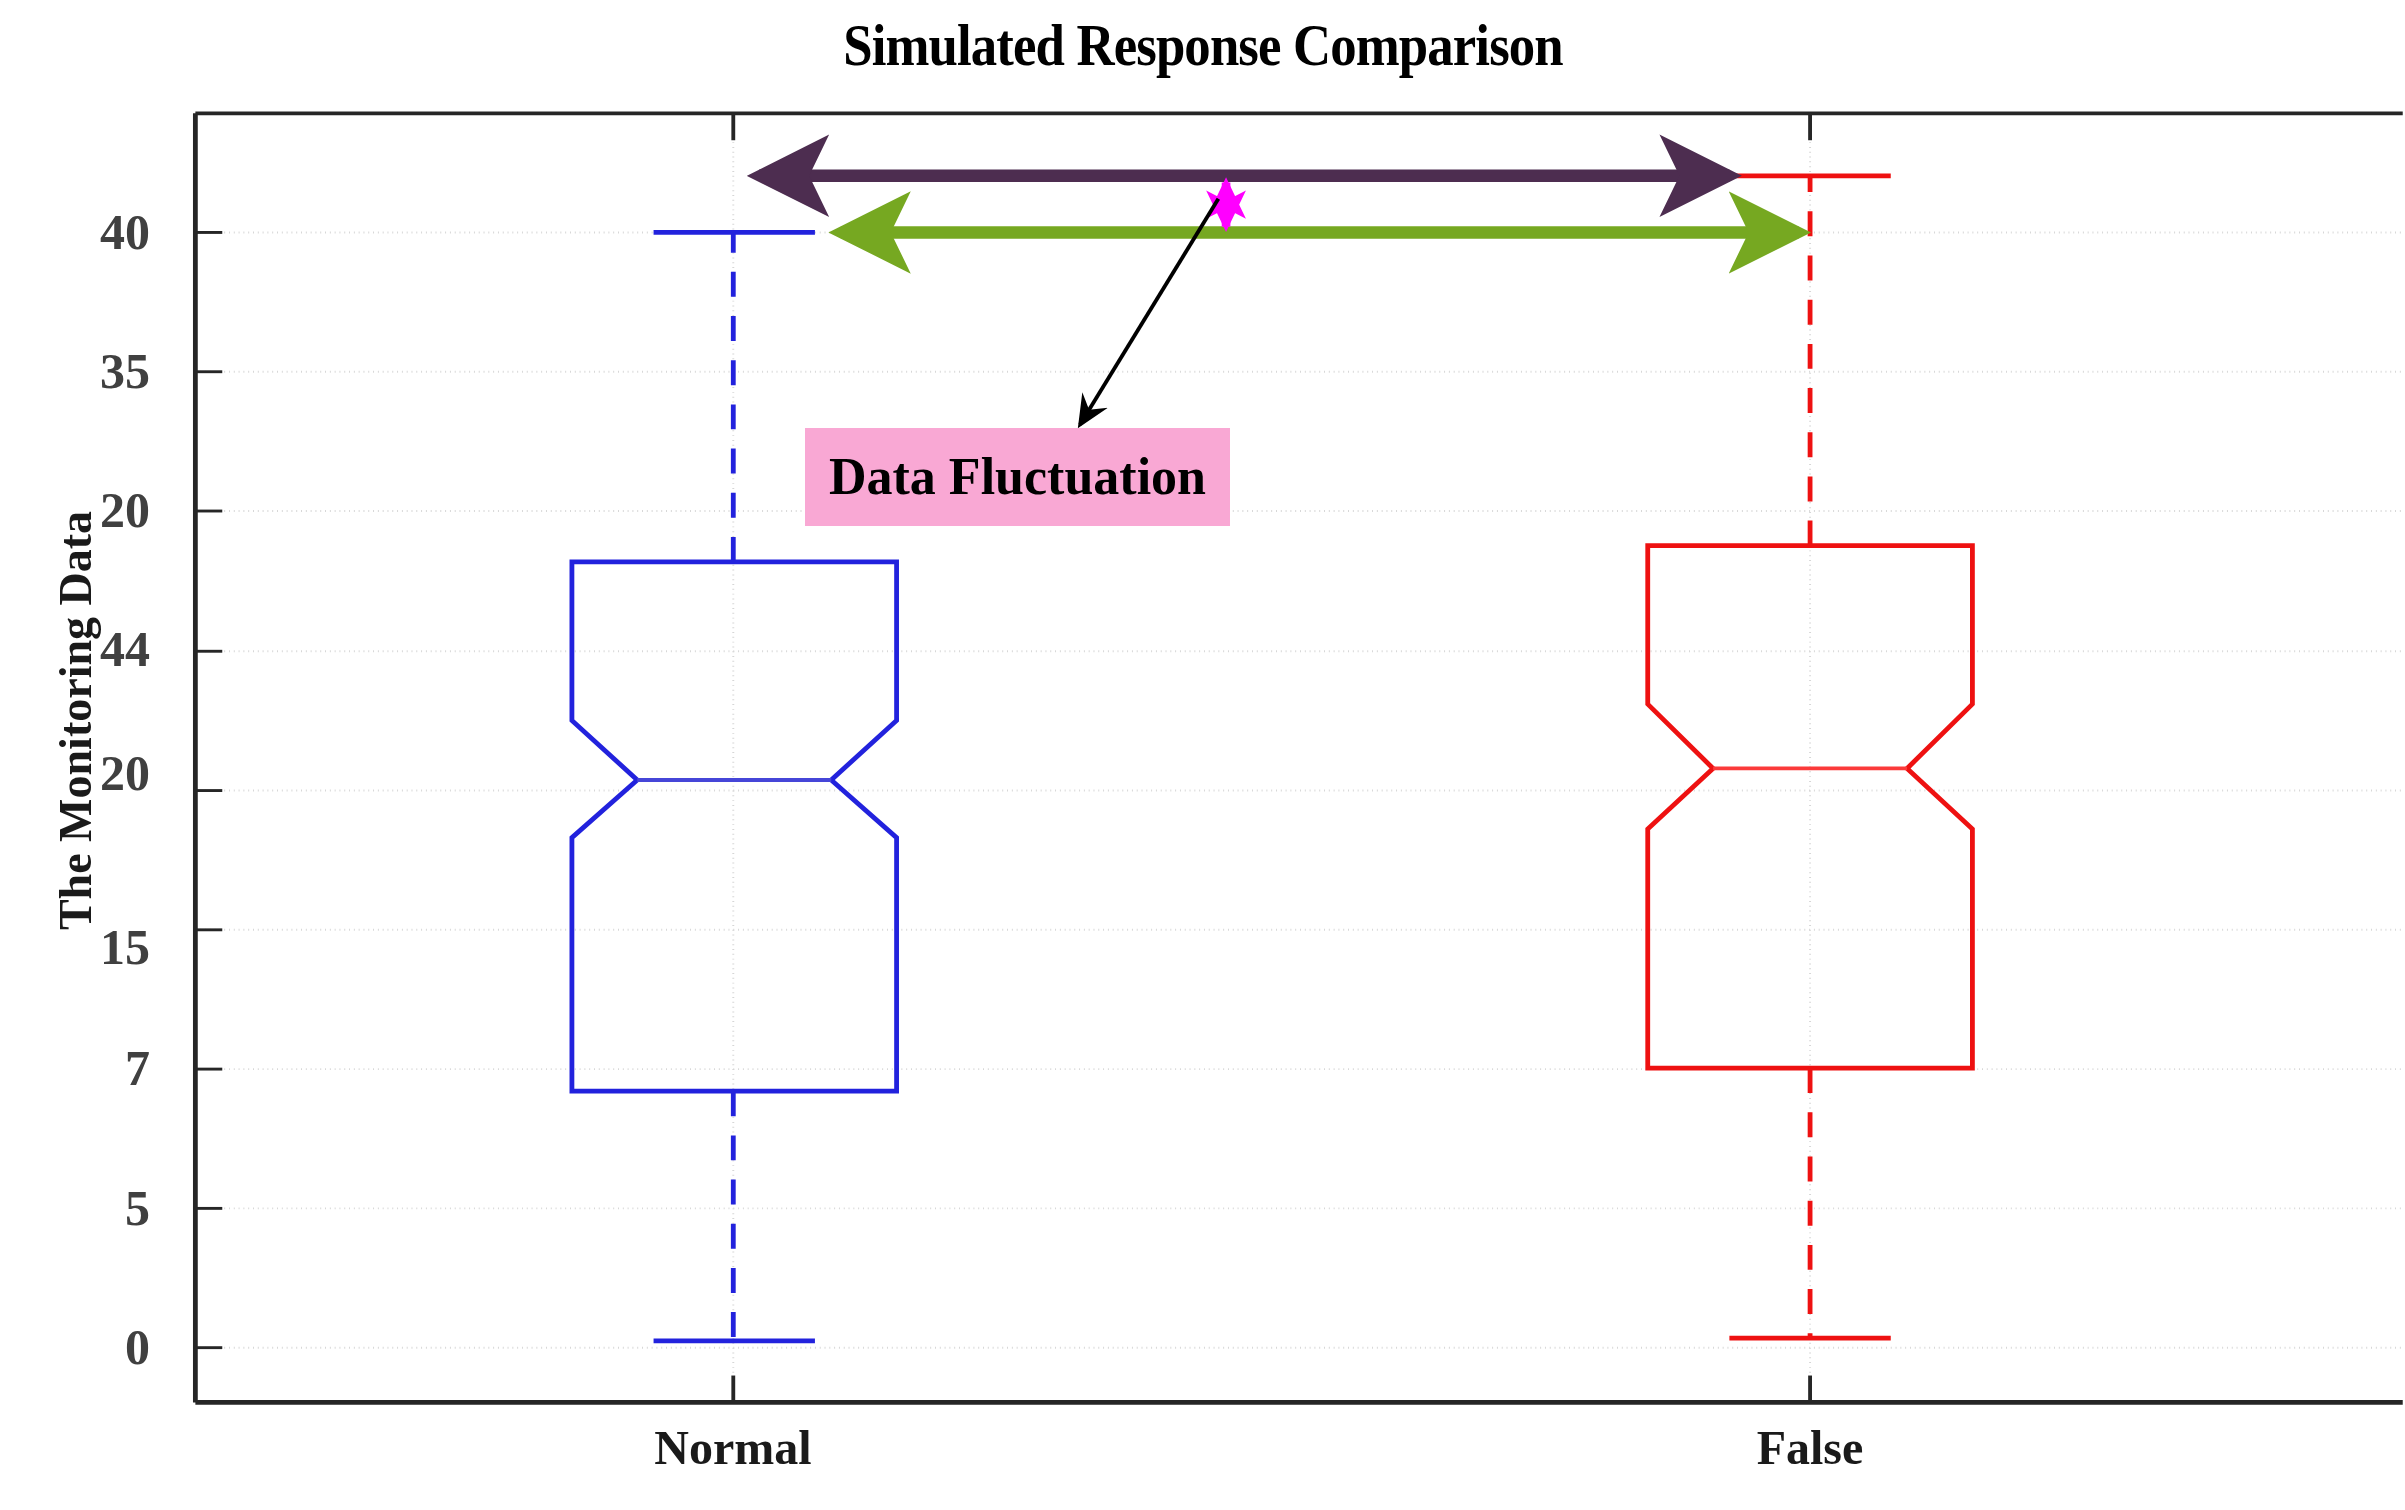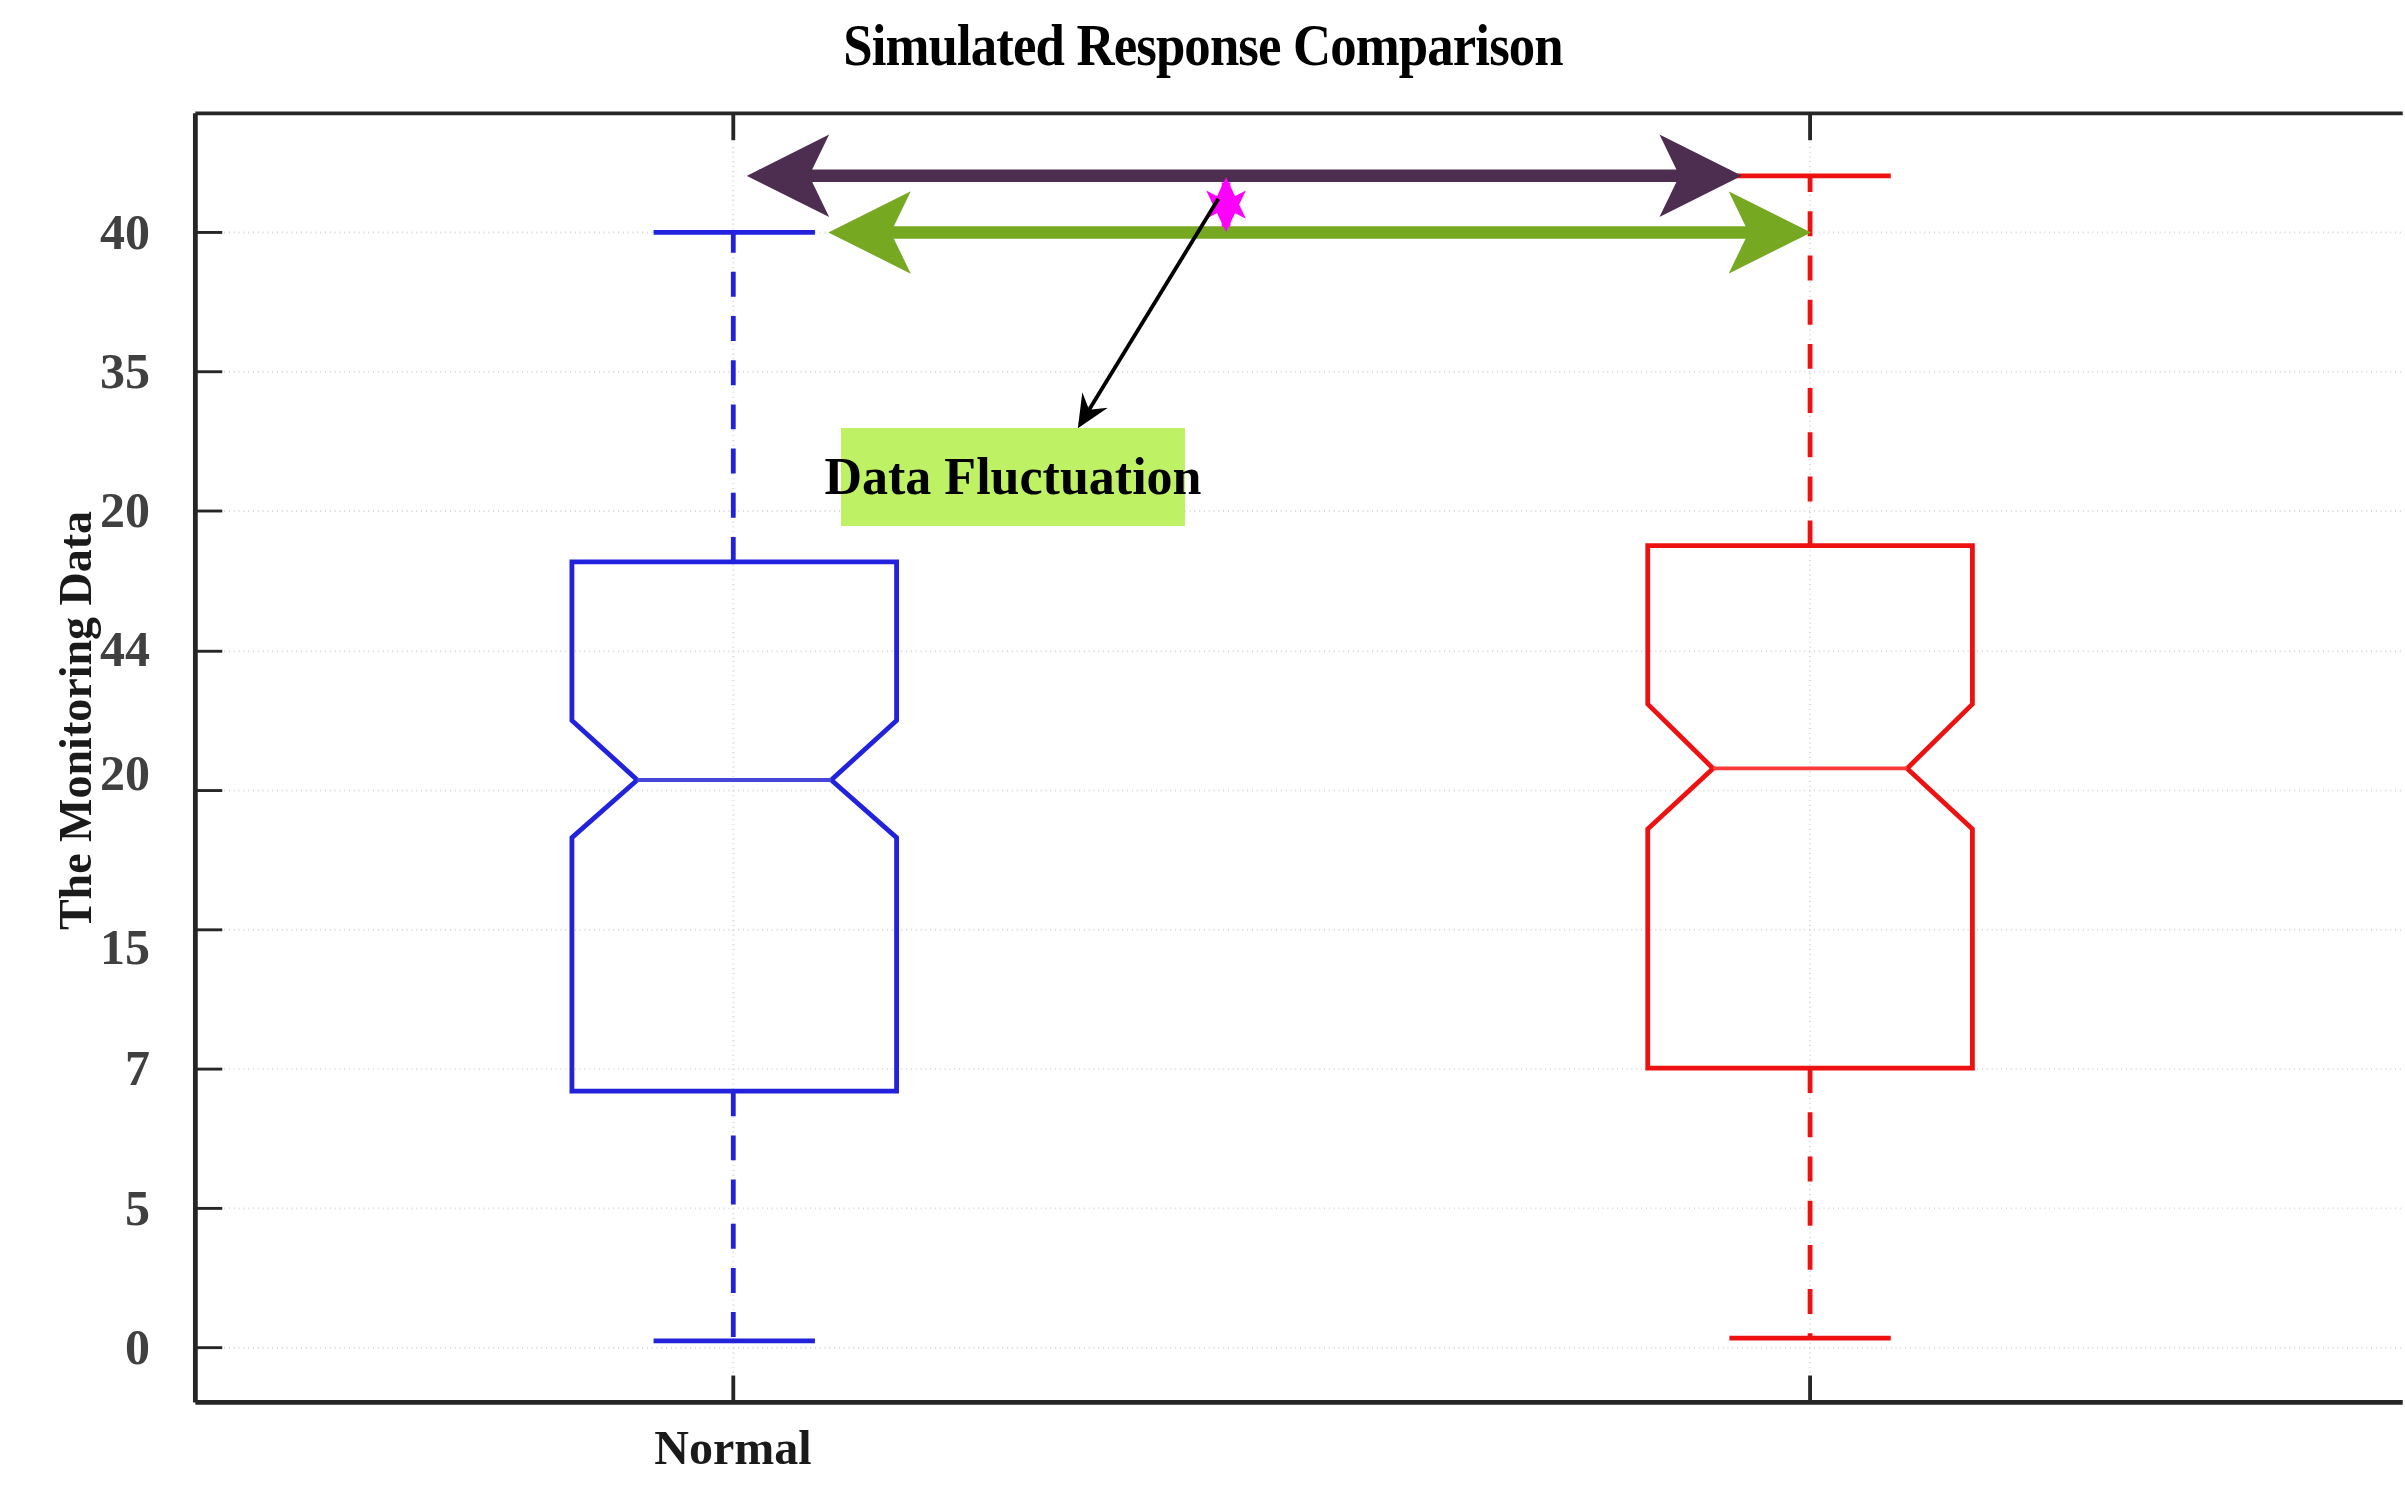--- a/index.html
+++ b/index.html
@@ -63,28 +63,27 @@
     font-family: "Liberation Serif", "DejaVu Serif", serif;
     font-weight: bold;
     font-size: 48px;
     color: #1a1a1a;
     line-height: 1;
   }
   #annotation-box {
     position: absolute;
     left: 805px;
     top: 428px;
-    width: 344px;
+    width: 425px;
     height: 98px;
-    background: #bef264;
+    background: #f9a8d4;
     display: flex;
     align-items: center;
     justify-content: center;
     box-sizing: border-box;
-    margin-left: 36px;
   }
   #annotation-text {
     font-family: "Liberation Serif", "DejaVu Serif", serif;
     font-weight: bold;
     font-size: 52px;
     color: #000000;
     white-space: nowrap;
     line-height: 1;
   }
 </style>
@@ -101,20 +100,21 @@
   <div class="y-tick-label" style="top:1183px;">5</div>
   <div class="y-tick-label" style="top:1043px;">7</div>
   <div class="y-tick-label" style="top:904px;margin-top:18px;">15</div>
   <div class="y-tick-label" style="top:748px;">20</div>
   <div class="y-tick-label" style="top:624px;">44</div>
   <div class="y-tick-label" style="top:485px;">20</div>
   <div class="y-tick-label" style="top:346px;">35</div>
   <div class="y-tick-label" style="top:207px;">40</div>
 
   <div class="x-tick-label" style="left:541px;">Normal</div>
+  <div class="x-tick-label" style="left:1618px;">False</div>
 
   <svg id="plot-svg" width="2406" height="1510" viewBox="0 0 2504 1572" style="position:absolute;left:0;top:0;">
 
     <defs>
       <marker id="arrow-purple-end" markerWidth="7" markerHeight="7" refX="5.6" refY="3.5" orient="auto" markerUnits="strokeWidth">
         <path d="M0,0.2 L6.6,3.5 L0,6.8 L1.6,3.5 Z" fill="#4d2d50"></path>
       </marker>
       <marker id="arrow-purple-start" markerWidth="7" markerHeight="7" refX="1.0" refY="3.5" orient="auto" markerUnits="strokeWidth">
         <path d="M6.6,0.2 L0,3.5 L6.6,6.8 L5.0,3.5 Z" fill="#4d2d50"></path>
       </marker>

